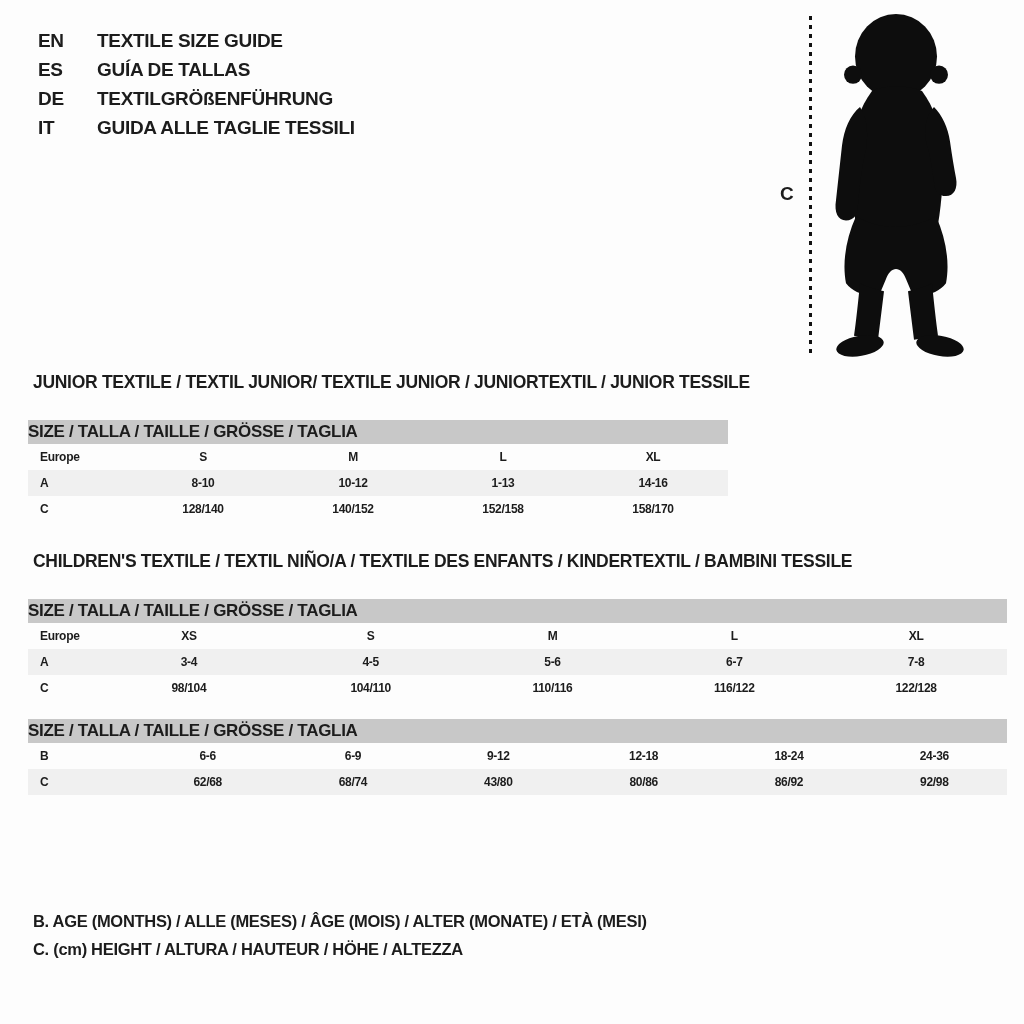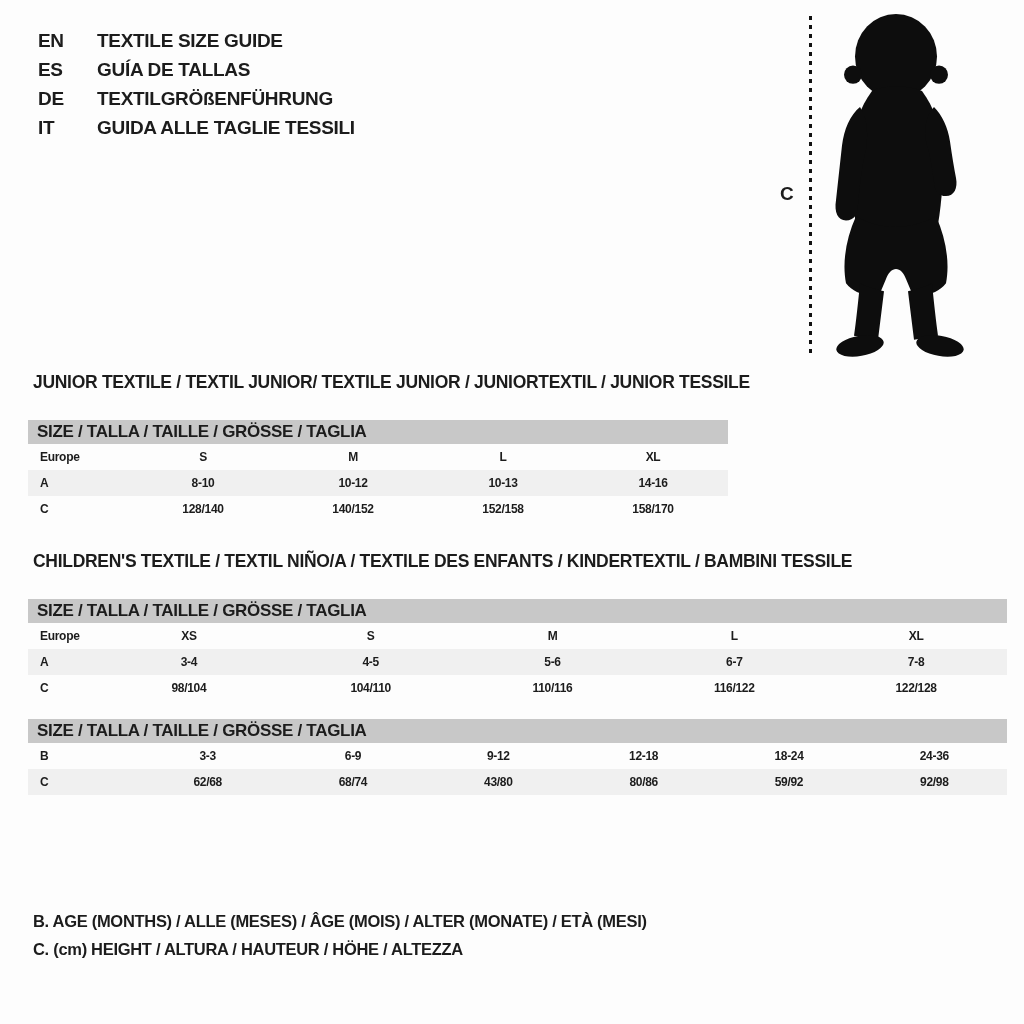--- a/index.html
+++ b/index.html
@@ -29,21 +29,21 @@
   }
   .baby-svg { position:absolute; left:822px; top:14px; width:160px; height:344px; }
 
   
   .size-section { position:absolute; left:28px; }
   .section-heading { font-size:17.5px; line-height:27px; margin:0 0 24px 5px; white-space:nowrap; }
   .babies .section-heading { margin-bottom:16px; }
 
   .tbl-bar {
     height:24px; background:#c8c8c8; display:flex; align-items:center;
-    padding-left:9px; font-size:17px;
+    font-size:17px;
   }
   .tbl-row { display:grid; align-items:center; height:26px; font-size:12px; }
   .tbl-row.shaded { background:#f0f0f0; }
   .cell { text-align:center; }
   .cell.label { text-align:left; padding-left:12px; }
 
   .junior .tbl-bar, .junior .tbl-row { width:700px; }
   .junior .tbl-row { grid-template-columns:100px repeat(4, 1fr); }
 
   .children .tbl-bar, .children .tbl-row { width:979px; }
@@ -118,21 +118,21 @@
       <div class="cell label">Europe</div>
       <div class="cell">S</div>
       <div class="cell">M</div>
       <div class="cell">L</div>
       <div class="cell">XL</div>
     </div>
     <div class="tbl-row shaded">
       <div class="cell label">A</div>
       <div class="cell">8-10</div>
       <div class="cell">10-12</div>
-      <div class="cell">10-13</div>
+      <div class="cell">1-13</div>
       <div class="cell">14-16</div>
     </div>
     <div class="tbl-row">
       <div class="cell label">C</div>
       <div class="cell">128/140</div>
       <div class="cell">140/152</div>
       <div class="cell">152/158</div>
       <div class="cell">158/170</div>
     </div>
   </div>
@@ -171,34 +171,34 @@
   </div>
 </div>
 
 <div class="size-section sec-babies babies">
   <div class="tbl">
     <div class="tbl-bar">
       <span>SIZE / TALLA / TAILLE / GRÖSSE / TAGLIA</span>
     </div>
     <div class="tbl-row">
       <div class="cell label">B</div>
-      <div class="cell">3-3</div>
+      <div class="cell">6-6</div>
       <div class="cell">6-9</div>
       <div class="cell">9-12</div>
       <div class="cell">12-18</div>
       <div class="cell">18-24</div>
       <div class="cell">24-36</div>
     </div>
     <div class="tbl-row shaded">
       <div class="cell label">C</div>
       <div class="cell">62/68</div>
       <div class="cell">68/74</div>
       <div class="cell">43/80</div>
       <div class="cell">80/86</div>
-      <div class="cell">59/92</div>
+      <div class="cell">86/92</div>
       <div class="cell">92/98</div>
     </div>
   </div>
 </div>
 
 <div class="legend">
   <div class="legend-line">B. AGE (MONTHS) / ALLE (MESES) / ÂGE (MOIS) / ALTER (MONATE) / ETÀ (MESI)</div>
   <div class="legend-line">C. (cm) HEIGHT / ALTURA / HAUTEUR / HÖHE / ALTEZZA</div>
 </div>
 

